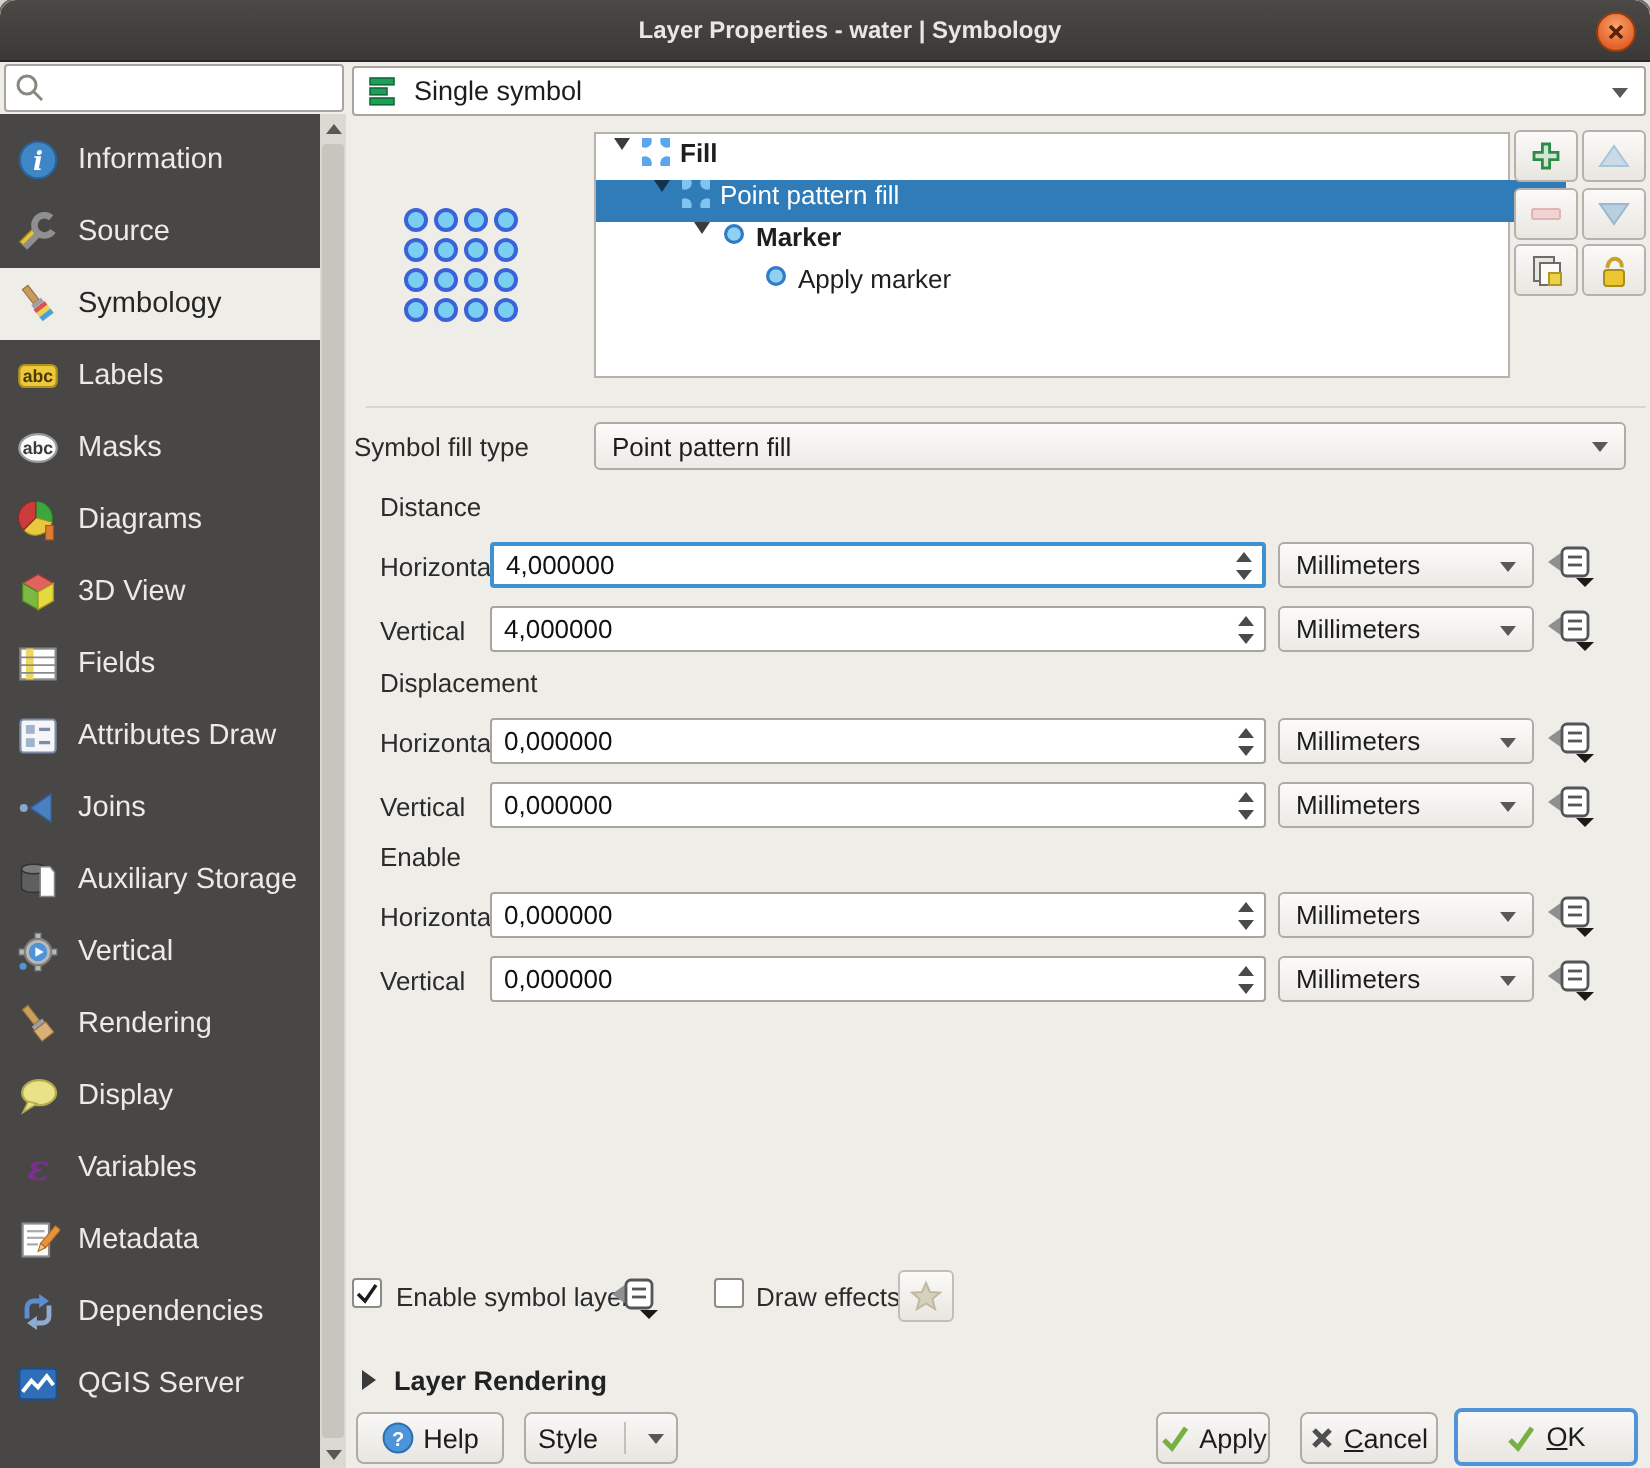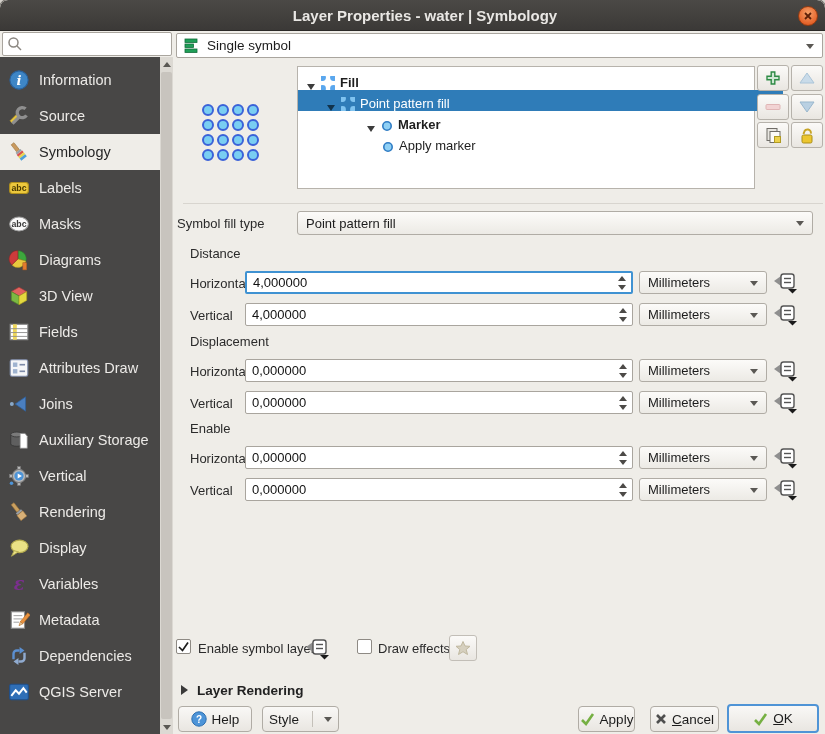--- a/index.html
+++ b/index.html
@@ -5,21 +5,21 @@
   html,body{margin:0;padding:0;background:#d6d2cc;}
   #app{position:relative;width:825px;height:734px;overflow:hidden;
        font-family:"Liberation Sans",sans-serif;background:#efede8;
        border-radius:8px 8px 0 0;box-shadow:0 0 0 1px #6b6863;}
   .abs{position:absolute;}
 
   
   .titlebar{left:0;top:0;width:825px;height:30px;
     background:linear-gradient(#4b4946,#3b3937);border-bottom:1px solid #2b2927;
     border-radius:8px 8px 0 0;display:flex;align-items:center;justify-content:center;}
-  .titlebar .title{color:#e9e7e4;font-weight:bold;font-size:15px;margin-left:25px;}
+  .titlebar .title{color:#e9e7e4;font-weight:bold;font-size:12px;margin-left:25px;}
   .close-btn{position:absolute;right:7px;top:6px;width:18px;height:18px;border-radius:50%;
     background:radial-gradient(circle at 50% 35%,#f7a36b,#e4632a 70%,#c84f1d);
     border:1px solid #933c12;display:flex;align-items:center;justify-content:center;cursor:pointer;}
 
   
   .search-box{left:2px;top:32px;width:168px;height:22px;background:#fff;
     border:1px solid #a9a59e;border-radius:2px;}
   .search-box input{position:absolute;left:22px;top:0;width:140px;height:100%;border:0;outline:0;
     background:transparent;font:13px "Liberation Sans",sans-serif;}
   .renderer-combo{left:176px;top:33px;width:647px;height:25px;background:#fff;
@@ -39,21 +39,21 @@
   .tri-up{width:0;height:0;border-left:4px solid transparent;border-right:4px solid transparent;border-bottom:5px solid #5a5854;}
   .tri-dn{width:0;height:0;border-left:4px solid transparent;border-right:4px solid transparent;border-top:5px solid #5a5854;}
 
   
   .dots{left:202px;top:104px;width:60px;height:60px;display:grid;
     grid-template-columns:repeat(4,15px);grid-template-rows:repeat(4,15px);}
   .dots i{width:12px;height:12px;border-radius:50%;background:#79cef2;border:2px solid #3b62d8;box-sizing:border-box;}
 
   
   .tree{left:297px;top:66px;width:456px;height:121px;background:#fff;border:1px solid #b7b3ac;}
-  .tree-row{position:absolute;left:0;width:100%;height:21px;display:flex;align-items:flex-end;font-size:13px;color:#1e1e1e;cursor:pointer;}
+  .tree-row{position:absolute;left:0;width:100%;height:21px;display:flex;align-items:flex-start;font-size:13px;color:#1e1e1e;cursor:pointer;}
   .tree-row.selected{background:#2f7cb8;color:#fff;}
   .tree-row .exp{width:0;height:0;border-left:4.5px solid transparent;border-right:4.5px solid transparent;border-top:6px solid #3c3c3c;margin-right:6px;}
   .tree-row.selected .exp{border-top-color:#12334b;}
   .tree-row b,.tree-row span{margin-left:5px;}
   .tool-btn{width:30px;height:24px;background:linear-gradient(#fbfaf8,#e9e6e1);
     border:1px solid #b6b2ab;border-radius:3px;display:flex;align-items:center;justify-content:center;cursor:pointer;}
 
   
   .sep{height:1px;background:#d8d5cf;}
   .flabel{font-size:13px;color:#2b2b2b;}
@@ -338,21 +338,21 @@
           </clipPath>
           <g clip-path="url(#c2)">
             <circle cx="1.5" cy="1.5" r="3.4" fill="#7fc3f0"></circle>
             <circle cx="12.5" cy="1.5" r="3.4" fill="#7fc3f0"></circle>
             <circle cx="1.5" cy="12.5" r="3.4" fill="#7fc3f0"></circle>
             <circle cx="12.5" cy="12.5" r="3.4" fill="#7fc3f0"></circle>
           </g>
         </svg>
       <span>Point pattern fill</span>
     </div>
-    <div class="tree-row" style="top:44px;padding-left:69px">
+    <div class="tree-row" style="top:44px;padding-left:49px">
       <div class="exp"></div>
       <svg width="12" height="12">
           <circle cx="6" cy="6" r="4.2" fill="#8fd0f5" stroke="#2f7cc4" stroke-width="1.6"></circle>
         </svg>
       <b>Marker</b>
     </div>
     <div class="tree-row" style="top:65px;padding-left:84px">
       <svg width="12" height="12">
           <circle cx="6" cy="6" r="4.2" fill="#8fd0f5" stroke="#2f7cc4" stroke-width="1.6"></circle>
         </svg>

